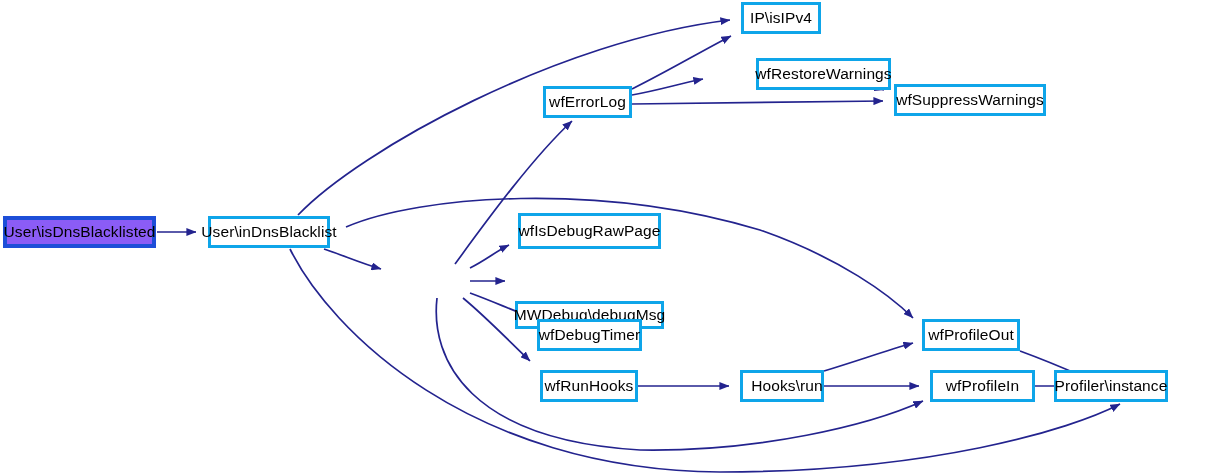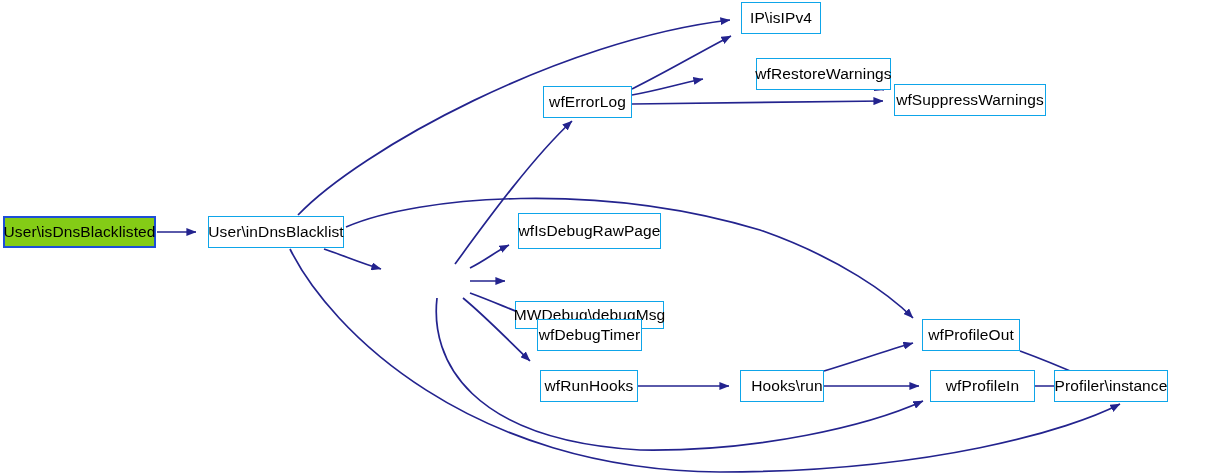--- a/index.html
+++ b/index.html
@@ -19,35 +19,35 @@
     position: absolute;
     left: 0;
     top: 0;
     width: 1216px;
     height: 475px;
     pointer-events: none;
   }
   .node {
     position: absolute;
     box-sizing: border-box;
-    border: 1px solid #0ea5e9;
+    border: 3px solid #0ea5e9;
     background: #ffffff;
     color: #000000;
     display: flex;
     align-items: center;
     justify-content: center;
     font-size: 15.5px;
     line-height: 1;
     letter-spacing: 0.1px;
     white-space: nowrap;
     z-index: 2;
   }
   .node.current {
-    background: #84cc16;
-    border: 2px solid #1d4ed8;
+    background: #8b5cf6;
+    border: 4px solid #1d4ed8;
   }
   .node-label {
     display: block;
     padding: 0 2px;
     transform: translateY(-0.5px);
   }
 </style>
 </head>
 <body>
 
@@ -100,21 +100,21 @@
       <path d="M1020,351 C1050,362 1068,370 1084,377"></path>
 
       <path d="M1017,386 L1083,386"></path>
     </g>
   </svg>
 
   <div class="node current" style="left:3px; top:216px; width:153px; height:32px;">
     <span class="node-label">User\isDnsBlacklisted</span>
   </div>
 
-  <div class="node" style="left:208px; top:216px; width:136px; height:32px;">
+  <div class="node" style="left:208px; top:216px; width:122px; height:32px;">
     <span class="node-label">User\inDnsBlacklist</span>
   </div>
 
   <div class="node" style="left:741px; top:2px; width:80px; height:32px;">
     <span class="node-label">IP\isIPv4</span>
   </div>
 
   <div class="node" style="left:543px; top:86px; width:89px; height:32px;">
     <span class="node-label">wfErrorLog</span>
   </div>

